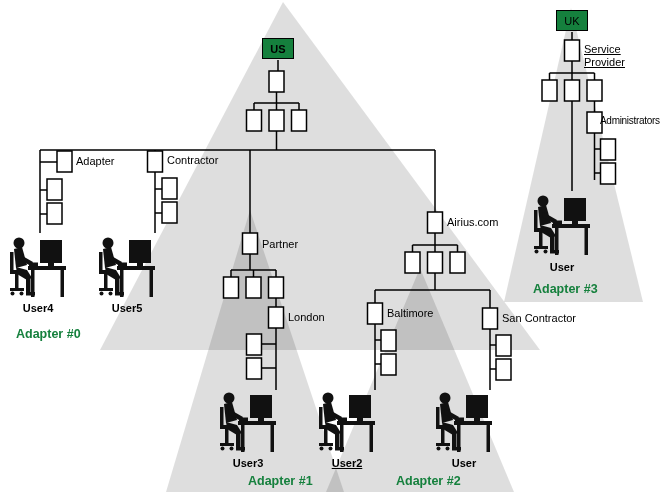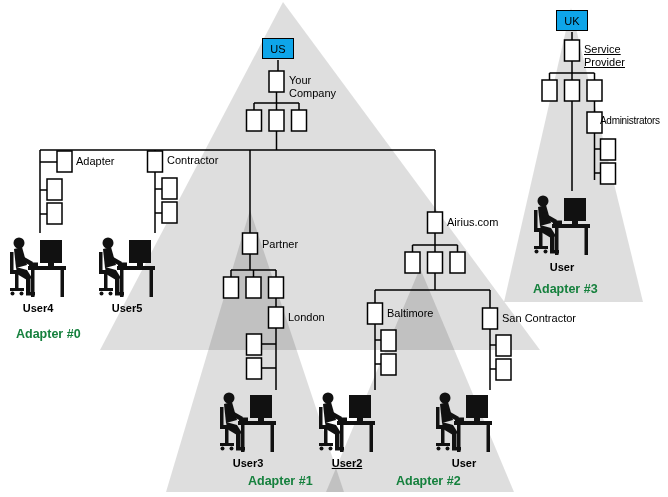--- a/index.html
+++ b/index.html
@@ -7,21 +7,21 @@
          font-family:"Liberation Sans",sans-serif;}
   .stage svg{position:absolute;left:0;top:0;}
   .tri{fill:#000;fill-opacity:0.13;}
   .ln{stroke:#000;stroke-width:1.5;fill:none;}
   .nb{fill:#fff;stroke:#000;stroke-width:1.5;}
   .ic{fill:#111;}
   .lbl{position:absolute;font:11px/1.15 "Liberation Sans",sans-serif;color:#000;white-space:nowrap;}
   .wrap{white-space:normal;}
   .user-lbl{font-weight:bold;text-align:center;}
   .adapter-lbl{position:absolute;font:bold 12.5px/1.1 "Liberation Sans",sans-serif;color:#15803d;white-space:nowrap;}
-  .root-box{position:absolute;width:30px;height:19px;border:1.6px solid #000;background:#0ea5e9;
+  .root-box{position:absolute;width:30px;height:19px;border:1.6px solid #000;background:#15803d;
             display:flex;align-items:center;justify-content:center;
             font:11px "Liberation Sans",sans-serif;color:#000;}
 </style>
 </head>
 <body>
 
 <div class="stage">
 
   <svg width="668" height="497" viewBox="0 0 668 497">
     <defs>
@@ -119,24 +119,23 @@
     </g>
 
     <use href="#icon-workstation" x="10" y="233" width="56" height="66"></use>
     <use href="#icon-workstation" x="99" y="233" width="56" height="66"></use>
     <use href="#icon-workstation" x="220" y="388" width="56" height="66"></use>
     <use href="#icon-workstation" x="319" y="388" width="56" height="66"></use>
     <use href="#icon-workstation" x="436" y="388" width="56" height="66"></use>
     <use href="#icon-workstation" x="534" y="191" width="56" height="66"></use>
   </svg>
 
-  <div class="root-box" style="left:262px;top:38px;">US</div>
+  <div class="root-box" style="left:262px;top:38px;font-weight:bold;">US</div>
   <div class="root-box" style="left:556px;top:10px;">UK</div>
 
-  <div class="lbl wrap" style="left:289px;top:74px;width:54px;">Your Company</div>
   <div class="lbl" style="left:76px;top:155px;">Adapter</div>
   <div class="lbl" style="left:167px;top:154px;">Contractor</div>
   <div class="lbl" style="left:262px;top:238px;">Partner</div>
   <div class="lbl" style="left:288px;top:311px;">London</div>
   <div class="lbl" style="left:447px;top:216px;">Airius.com</div>
   <div class="lbl" style="left:387px;top:307px;">Baltimore</div>
   <div class="lbl" style="left:502px;top:312px;">San Contractor</div>
   <div class="lbl wrap" style="left:584px;top:43px;width:50px;text-decoration:underline;">Service Provider</div>
   <div class="lbl" style="left:600px;top:115px;font-size:10px;letter-spacing:-0.3px;">Administrators</div>
 

